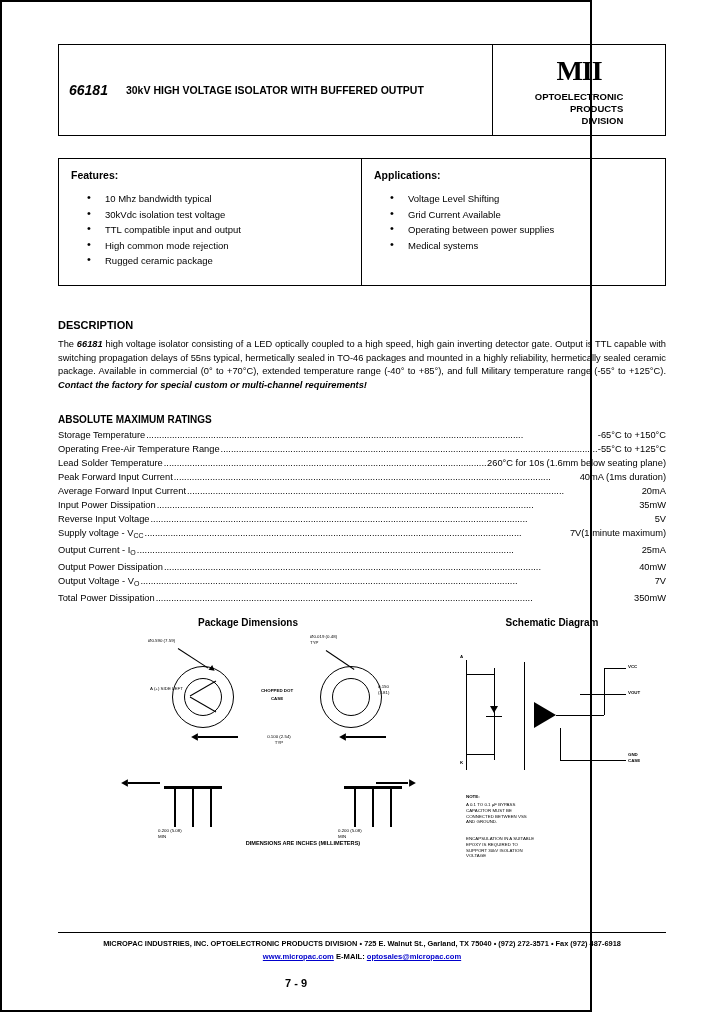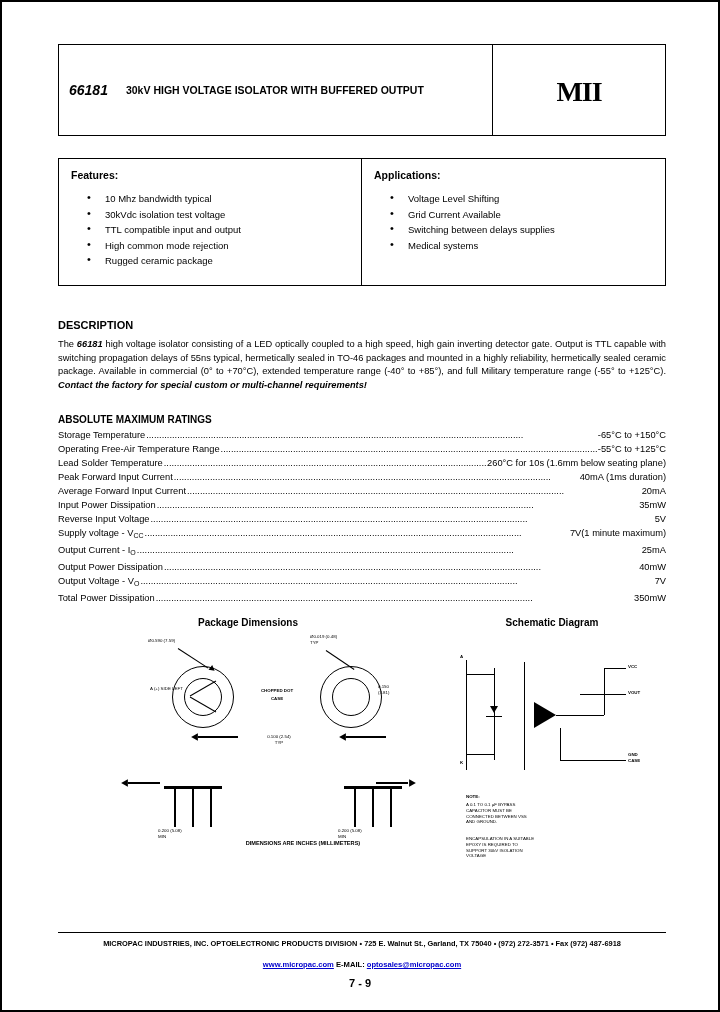--- a/index.html
+++ b/index.html
@@ -11,21 +11,21 @@
     height: 1012px;
     background: #ffffff;
     font-family: "Liberation Sans", sans-serif;
     color: #000000;
     position: relative;
     overflow: hidden;
   }
   .page {
     position: absolute;
     left: 0; top: 0;
-    width: 720px;
+    width: 592px;
     height: 1012px;
     border: 2px solid #000;
     box-sizing: border-box;
   }
   .inner {
     position: absolute;
     left: 56px;
     top: 42px;
     width: 612px;
   }
@@ -239,21 +239,21 @@
     width: 608px;
     margin-bottom: 6px;
   }
   .footer-line1 {
     font-size: 7.4px;
     font-weight: bold;
     letter-spacing: 0px;
   }
   .footer-line2 {
     font-size: 7.6px;
-    margin-top: 12px;
+    margin-top: 4px;
   }
   .footer-line2 a, .footer-line2 .link {
     color: #0000cc;
     text-decoration: underline;
     font-weight: bold;
   }
   .footer-line2 .blk { color: #000; font-weight: bold; text-decoration: none; }
   .page-num {
     position: absolute;
     left: 0; right: 0;
@@ -269,40 +269,45 @@
 <div class="page">
   <div class="inner">
 
     <div class="header">
       <div class="header-left">
         <span class="part-number">66181</span>
         <span class="header-title">30kV HIGH VOLTAGE ISOLATOR WITH BUFFERED OUTPUT</span>
       </div>
       <div class="header-right">
         <div class="logo">MII</div>
+        <div class="logo-sub">
+          <div>OPTOELECTRONIC</div>
+          <div>PRODUCTS</div>
+          <div>DIVISION</div>
+        </div>
       </div>
     </div>
 
     <div class="feat-box">
       <div class="feat-col left">
         <div class="feat-head">Features:</div>
         <ul class="bullets">
           <li>10 Mhz bandwidth typical</li>
           <li>30kVdc isolation test voltage</li>
           <li>TTL compatible input and output</li>
           <li>High common mode rejection</li>
           <li>Rugged ceramic package</li>
         </ul>
       </div>
       <div class="feat-col">
         <div class="feat-head">Applications:</div>
         <ul class="bullets">
           <li>Voltage Level Shifting</li>
           <li>Grid Current Available</li>
-          <li>Switching between delays supplies</li>
+          <li>Operating between power supplies</li>
           <li>Medical systems</li>
         </ul>
       </div>
     </div>
 
     <div class="section-title">DESCRIPTION</div>
     <div class="desc">
       <span>The</span>
       <span class="pn">66181</span>
       <span>high voltage isolator consisting of a LED optically coupled to a high speed, high gain inverting detector gate. Output is TTL capable with switching propagation delays of 55ns typical, hermetically sealed in TO-46 packages and mounted in a highly reliability, hermetically sealed ceramic package. Available in commercial (0° to +70°C), extended temperature range (-40° to +85°), and full Military temperature range (-55° to +125°C).</span>

